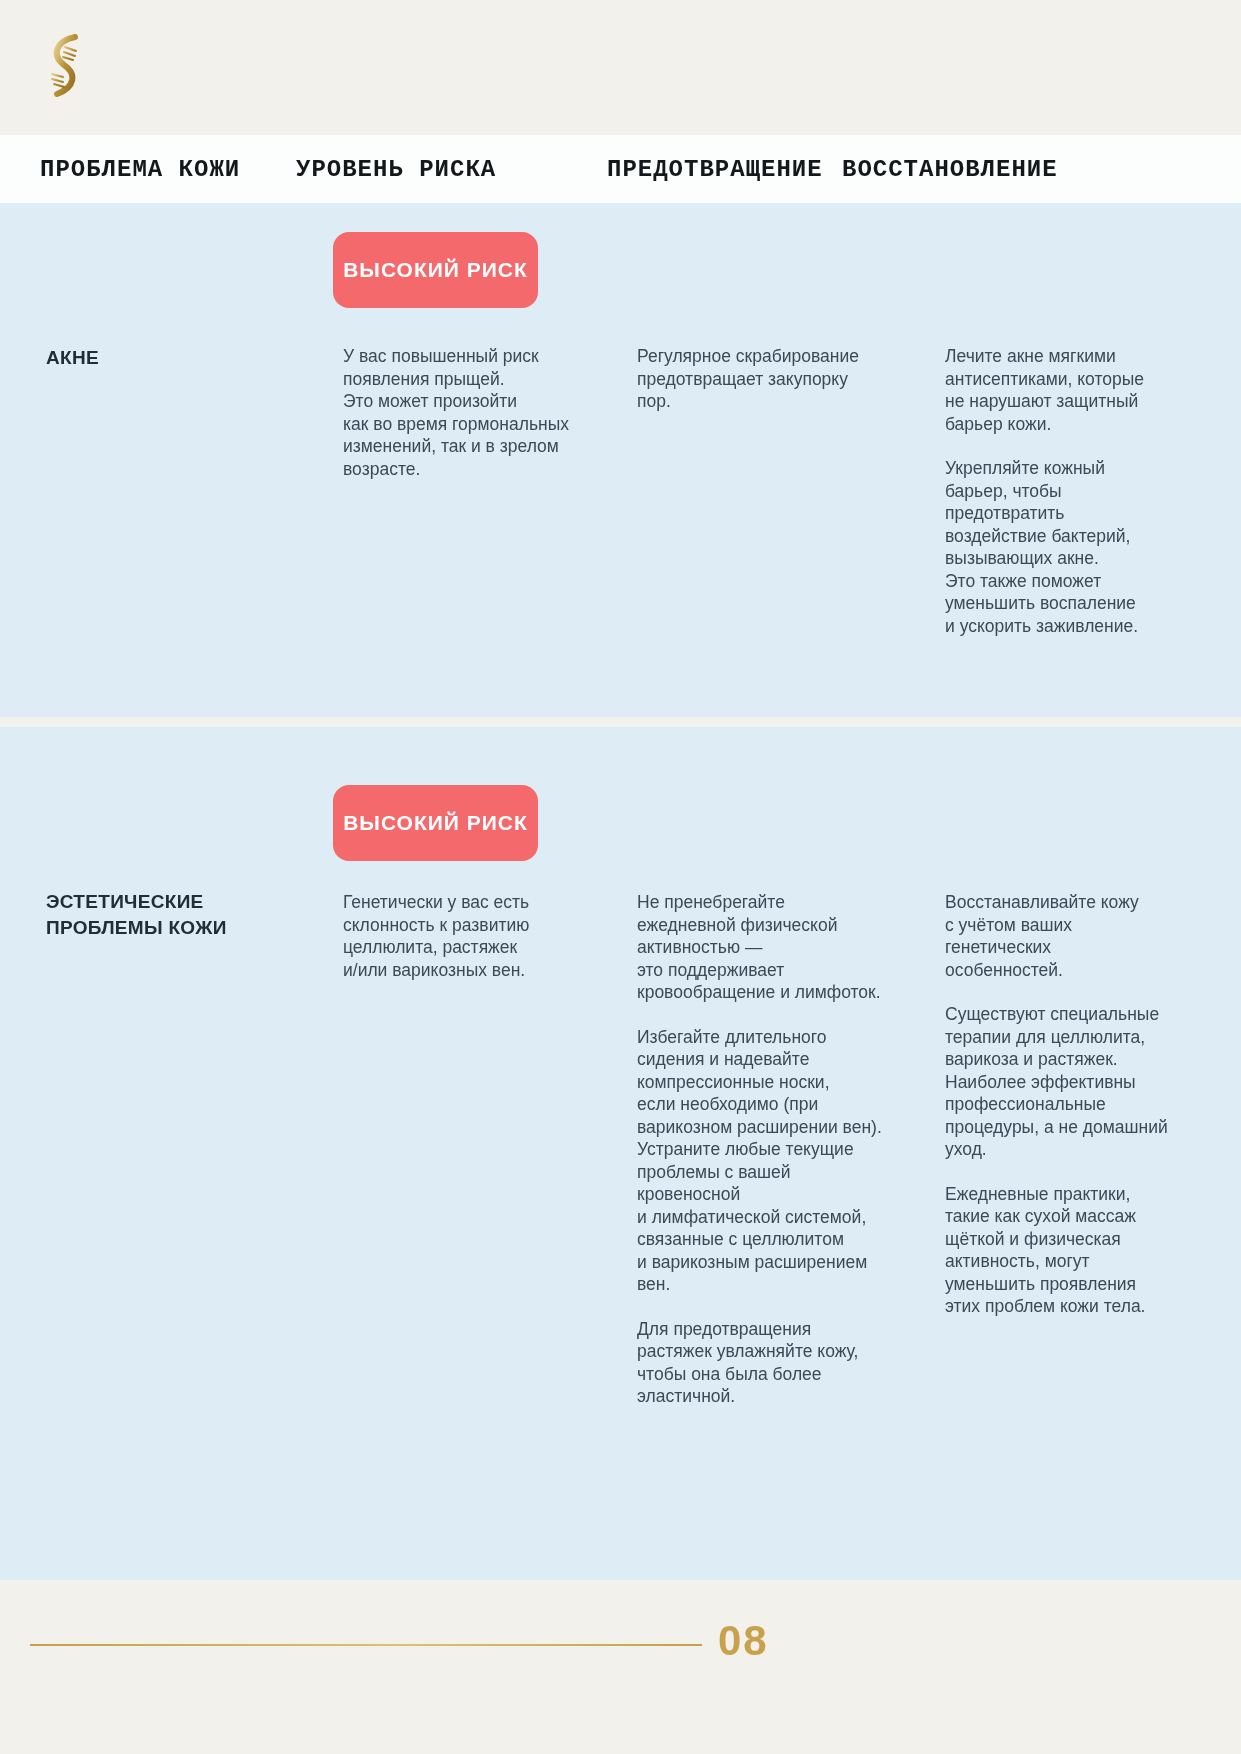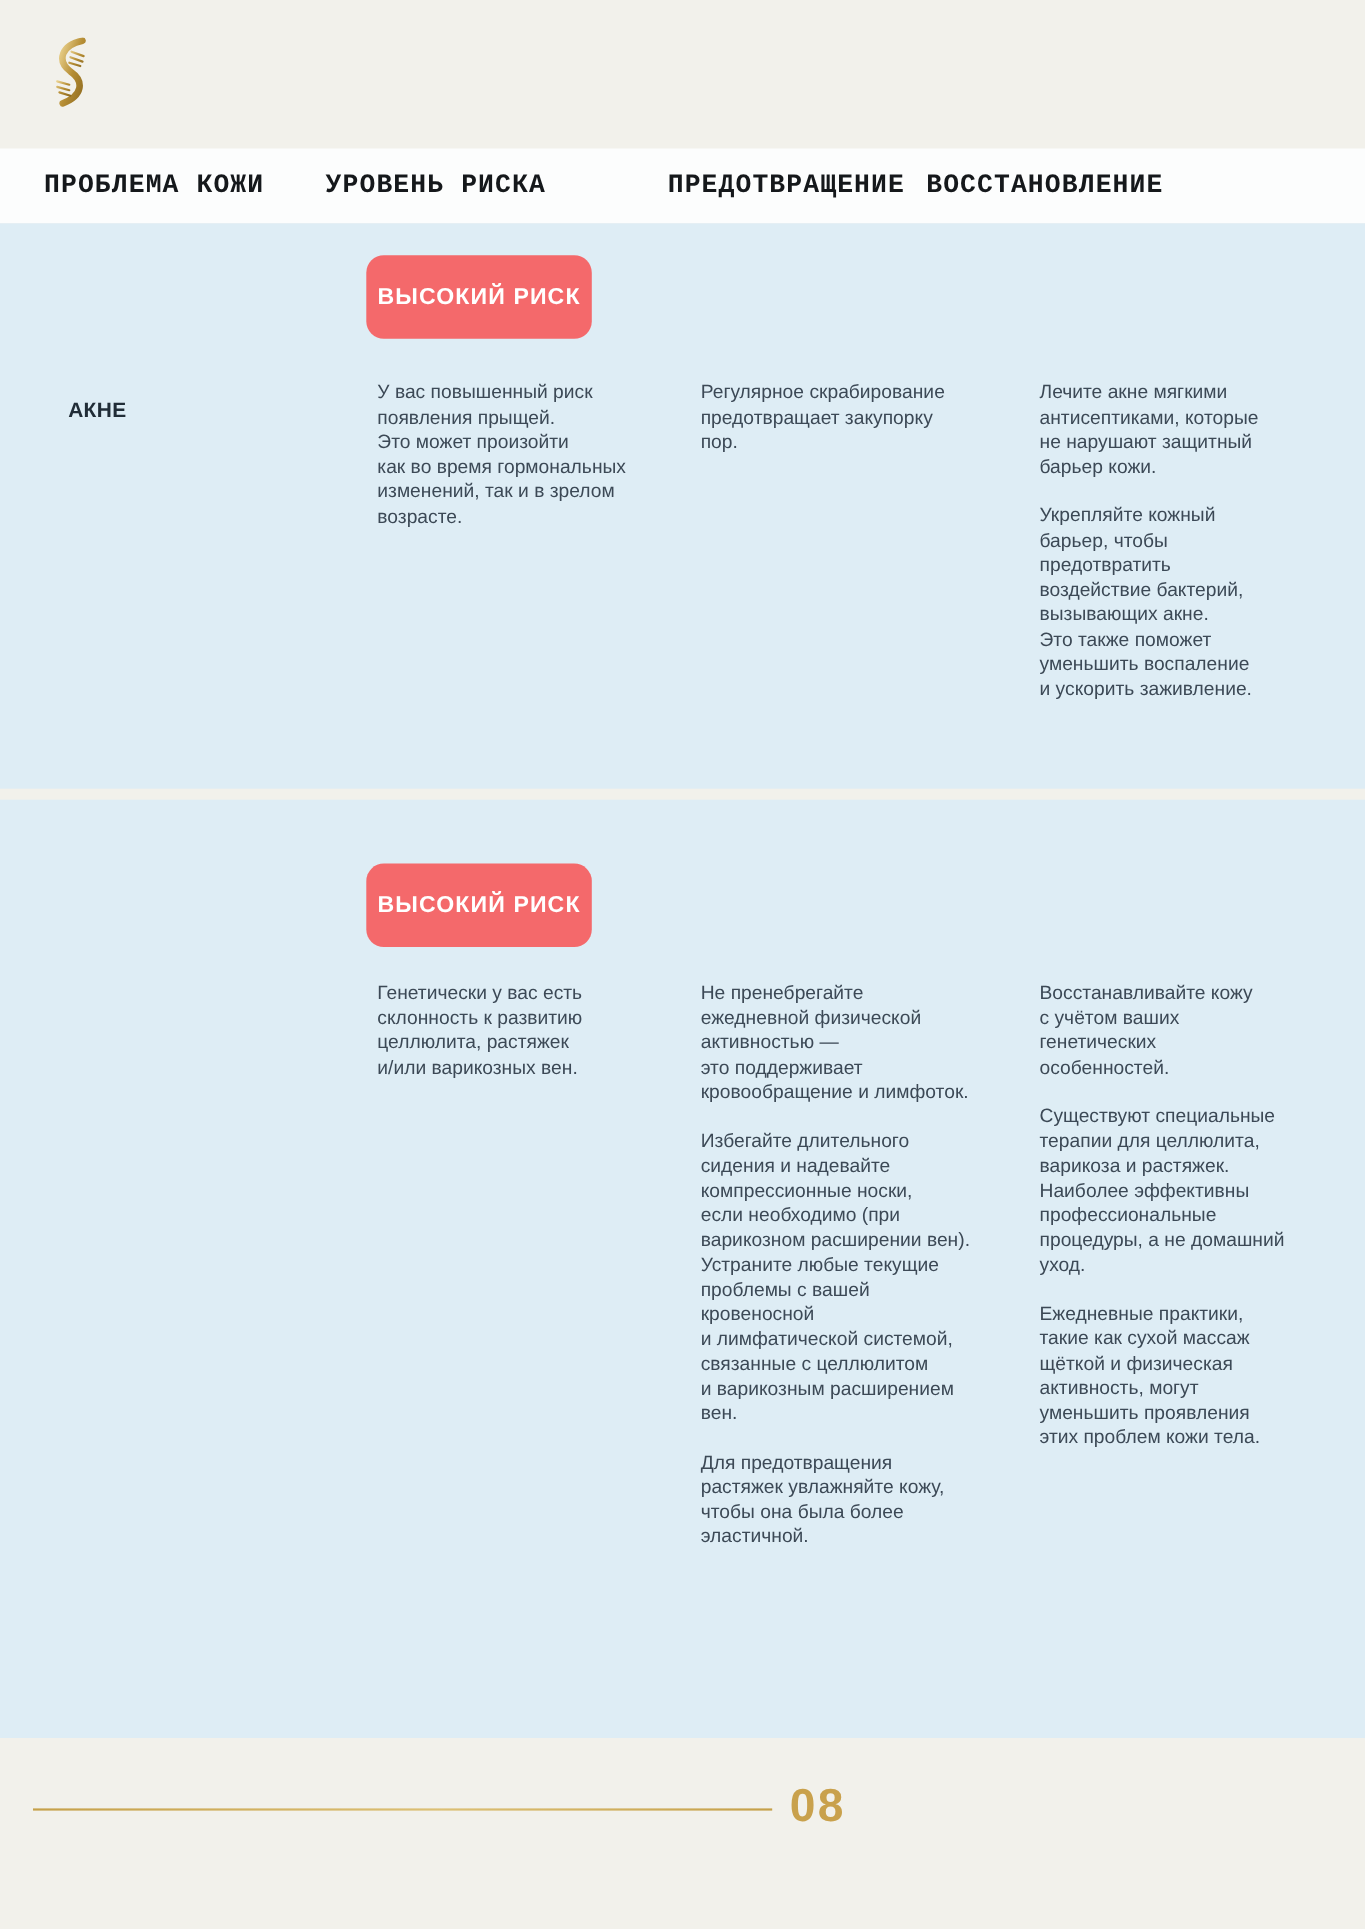--- a/index.html
+++ b/index.html
@@ -33,21 +33,21 @@
   .badge{
     position:absolute;left:333px;width:205px;height:76px;
     background:#F4696B;color:#FFFFFF;
     font-size:21px;font-weight:700;letter-spacing:1px;
     line-height:76px;text-align:center;
     border-radius:16px;white-space:nowrap;
   }
   .s1 .badge{top:29px}
   .s2 .badge{top:58px}
   .row-title{
-    position:absolute;left:46px;margin:16px;
+    position:absolute;left:46px;margin:0;
     font-size:19px;font-weight:700;color:#212D37;
     line-height:26px;letter-spacing:.3px;white-space:pre-line;
   }
   .s1 .row-title{top:142px}
   .s2 .row-title{top:162px}
   .col{position:absolute;}
   .s1 .col{top:142px}
   .s2 .col{top:164px}
   .col2{left:343px;width:262px}
   .col3{left:637px;width:292px}
@@ -123,20 +123,22 @@
 воздействие бактерий,
 вызывающих акне.
 Это также поможет
 уменьшить воспаление
 и ускорить заживление.</p>
     </div>
   </section>
 
   <section class="panel s2">
     <div class="badge">ВЫСОКИЙ РИСК</div>
+    <h2 class="row-title">ЭСТЕТИЧЕСКИЕ
+ПРОБЛЕМЫ КОЖИ</h2>
     <div class="col col2">
       <p class="para">Генетически у вас есть
 склонность к развитию
 целлюлита, растяжек
 и/или варикозных вен.</p>
     </div>
     <div class="col col3">
       <p class="para">Не пренебрегайте
 ежедневной физической
 активностью —

